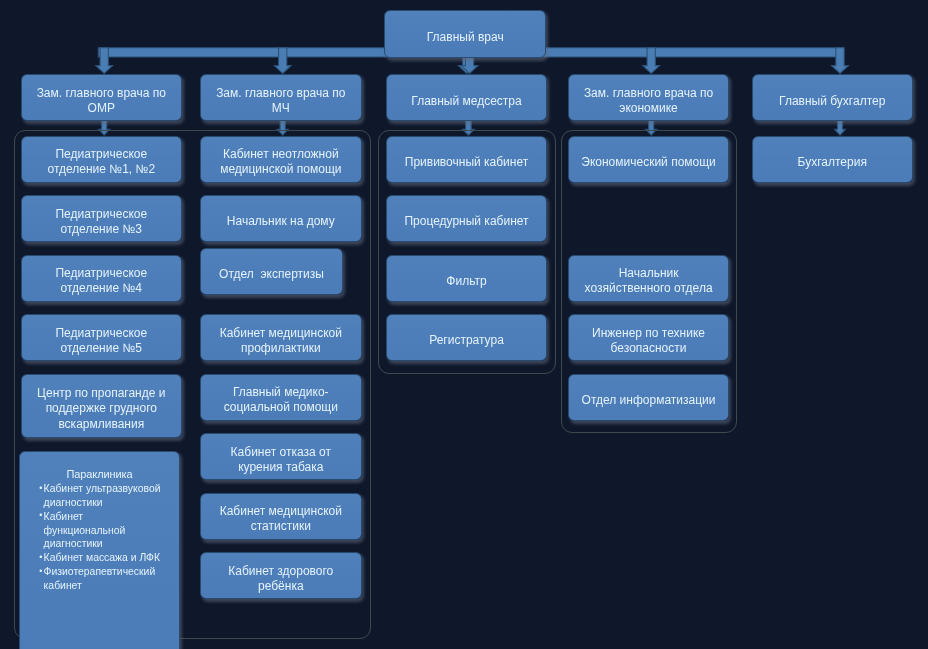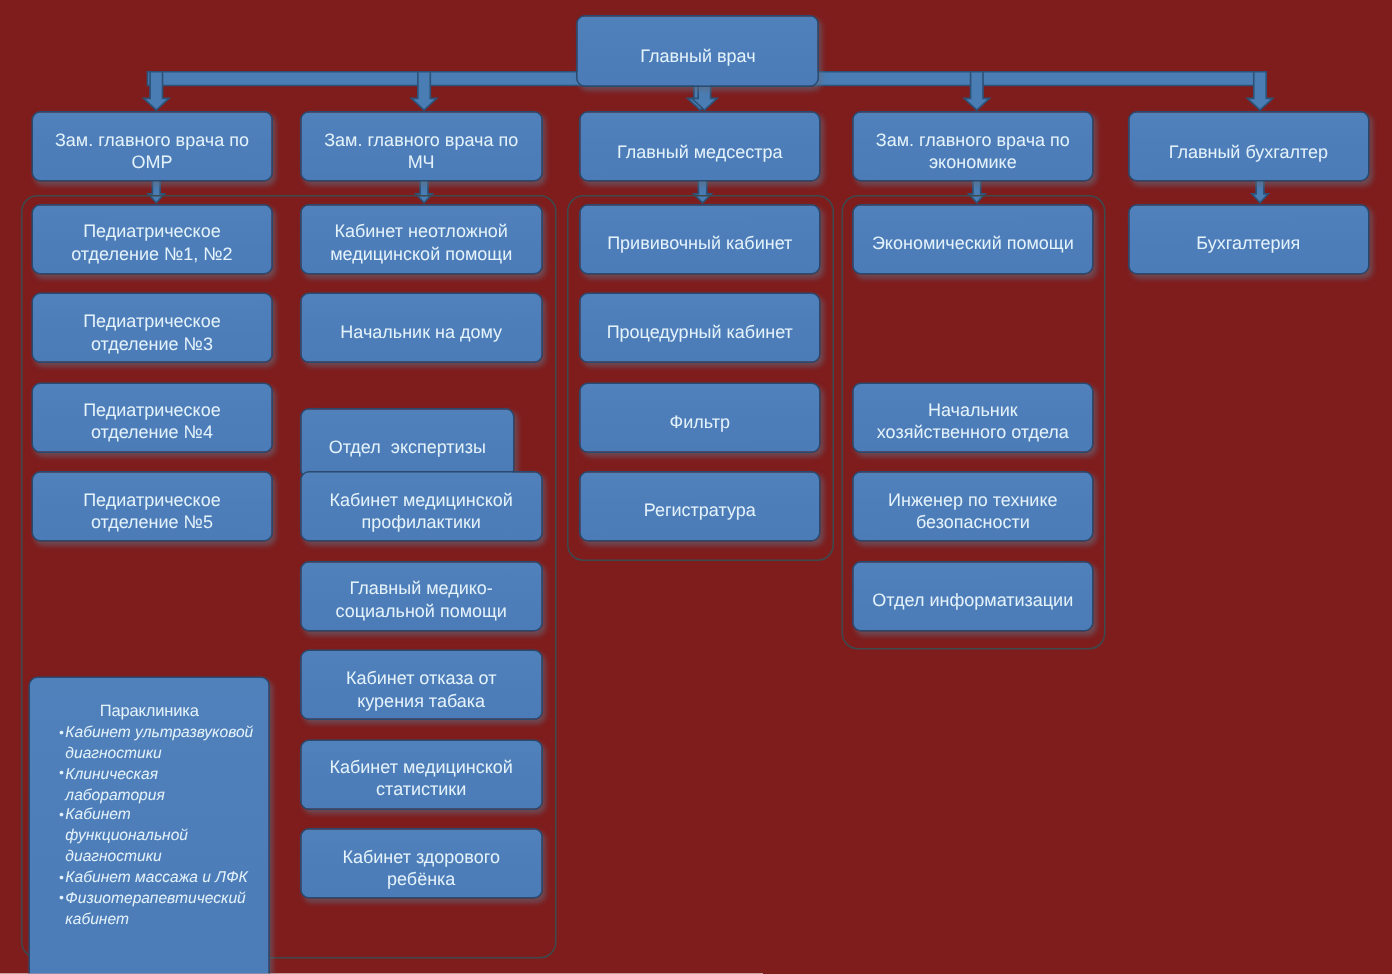--- a/index.html
+++ b/index.html
@@ -1,18 +1,18 @@
 <!DOCTYPE html>
 <html><head>
 <meta charset="utf-8">
 <title>org-chart</title>
 <style>
   html,body{margin:0;padding:0;background:#ffffff;}
   body{width:928px;height:649px;overflow:hidden;font-family:"Liberation Sans",sans-serif;}
-  #stage{position:relative;width:928px;height:649px;background:#7f1d1d;}
+  #stage{position:relative;width:928px;height:649px;background:#0f172a;}
   .box{
     position:absolute;
     box-sizing:border-box;
     background:linear-gradient(180deg,#5081bb 0%,#4d7eb9 45%,#4c7cb8 100%);
     border:1.4px solid #294a6f;
     border-radius:6px;
     color:#e4f2fa;
     display:flex;align-items:center;justify-content:center;
     padding-top:6.4px;
     text-align:center;
@@ -28,21 +28,21 @@
     border-radius:11px;
     background:transparent;
   }
   svg.conn{position:absolute;left:0;top:0;width:928px;height:649px;overflow:visible;z-index:0;}
   svg.conn polygon{fill:#4a7db4;stroke:#2c5277;stroke-width:1.1;}
   .txt{display:block;}
   .ln{display:block;white-space:pre;}
   .para{display:block;align-items:flex-start;justify-content:flex-start;text-align:left;padding:0;font-size:10.4px;line-height:13.85px;letter-spacing:0;}
   .para .t{display:block;text-align:center;font-size:11px;line-height:13.5px;margin:16.6px 0 0 0;letter-spacing:-0.1px;}
   .para ul{margin:0;padding:0 0 0 23.4px;list-style:none;}
-  .para li{position:relative;line-height:13.85px;font-style:italic;}
+  .para li{position:relative;line-height:13.85px;}
   .para li:before{content:"\2022";position:absolute;left:-4.3px;top:-0.3px;font-size:9px;}
 </style>
 </head>
 <body>
 
 <div id="stage">
 
   <svg class="conn" viewBox="0 0 928 649">
     <polygon points="98.3,47.8 843,47.8 843,57 98.3,57"></polygon>
     <polygon points="462.65000000000003,52 470.95,52 470.95,65.60000000000001 475.25,65.60000000000001 466.8,73.4 458.35,65.60000000000001 462.65000000000003,65.60000000000001"></polygon>
@@ -111,32 +111,35 @@
       <span class="ln">Педиатрическое</span>
       <span class="ln">отделение №4</span>
     </span>
   </div>
   <div class="box" style="left:20.6px;top:314.3px;width:161.4px;height:46.8px">
     <span class="txt">
       <span class="ln">Педиатрическое</span>
       <span class="ln">отделение №5</span>
     </span>
   </div>
+  <div class="box" style="left:20.6px;top:374.0px;width:161.4px;height:63.7px">
+    <span class="txt">
+      <span class="ln">Центр по пропаганде и</span>
+      <span class="ln">поддержке грудного</span>
+      <span class="ln">вскармливания</span>
+    </span>
+  </div>
   <div class="box para" style="left:19.2px;top:450.9px;width:160.7px;height:227px">
     <span class="t">Параклиника</span>
     <ul>
       <li>
         <span class="ln">Кабинет ультразвуковой</span>
         <span class="ln">диагностики</span>
       </li>
       <li>
-        <span class="ln">Клиническая</span>
-        <span class="ln">лаборатория</span>
-      </li>
-      <li>
         <span class="ln">Кабинет</span>
         <span class="ln">функциональной</span>
         <span class="ln">диагностики</span>
       </li>
       <li>
         <span class="ln">Кабинет массажа и ЛФК</span>
       </li>
       <li>
         <span class="ln">Физиотерапевтический</span>
         <span class="ln">кабинет</span>
@@ -147,21 +150,21 @@
     <span class="txt">
       <span class="ln">Кабинет неотложной</span>
       <span class="ln">медицинской помощи</span>
     </span>
   </div>
   <div class="box" style="left:200.0px;top:195.3px;width:161.6px;height:46.8px">
     <span class="txt">
       <span class="ln">Начальник на дому</span>
     </span>
   </div>
-  <div class="box" style="left:200.0px;top:272px;width:143px;height:46.8px">
+  <div class="box" style="left:200.0px;top:248px;width:143px;height:46.8px">
     <span class="txt">
       <span class="ln">Отдел  экспертизы</span>
     </span>
   </div>
   <div class="box" style="left:200.0px;top:314.3px;width:161.6px;height:46.8px">
     <span class="txt">
       <span class="ln">Кабинет медицинской</span>
       <span class="ln">профилактики</span>
     </span>
   </div>

